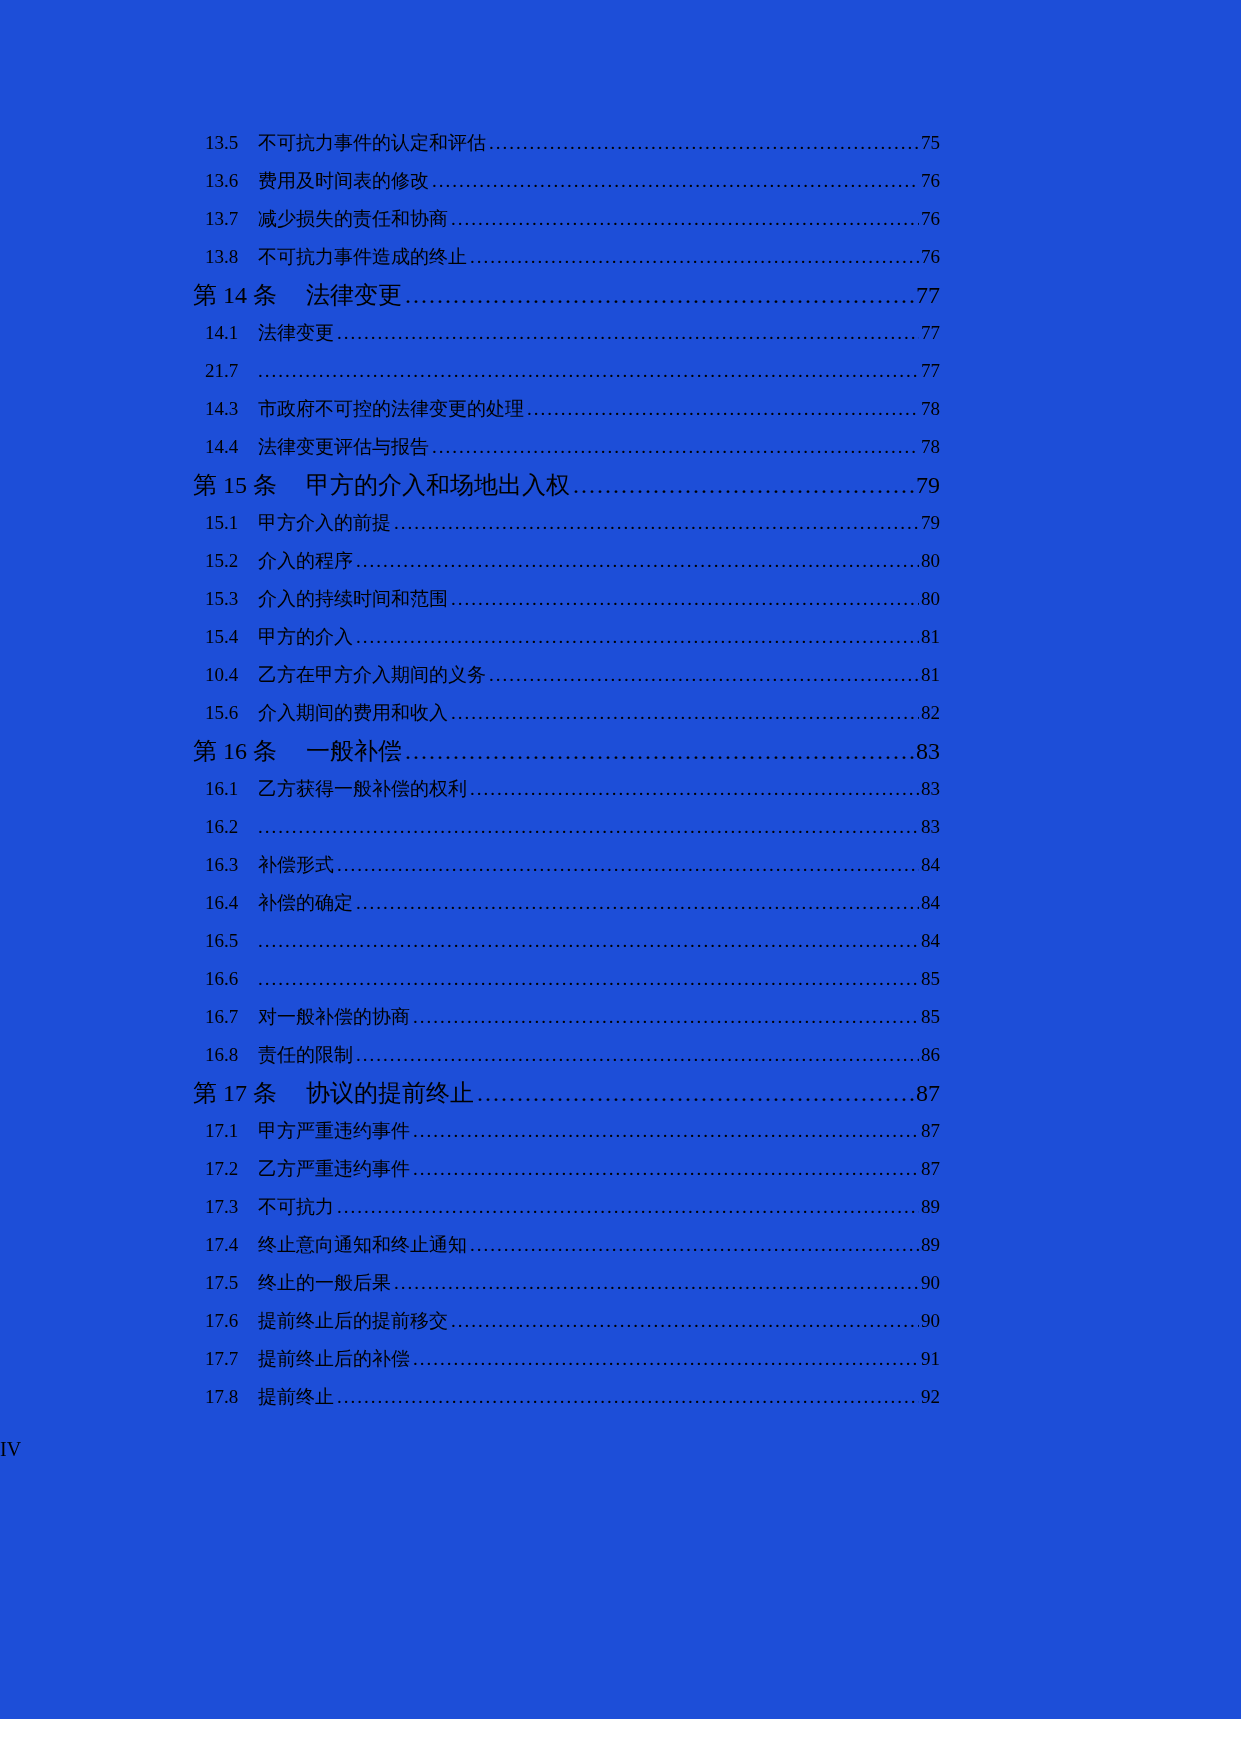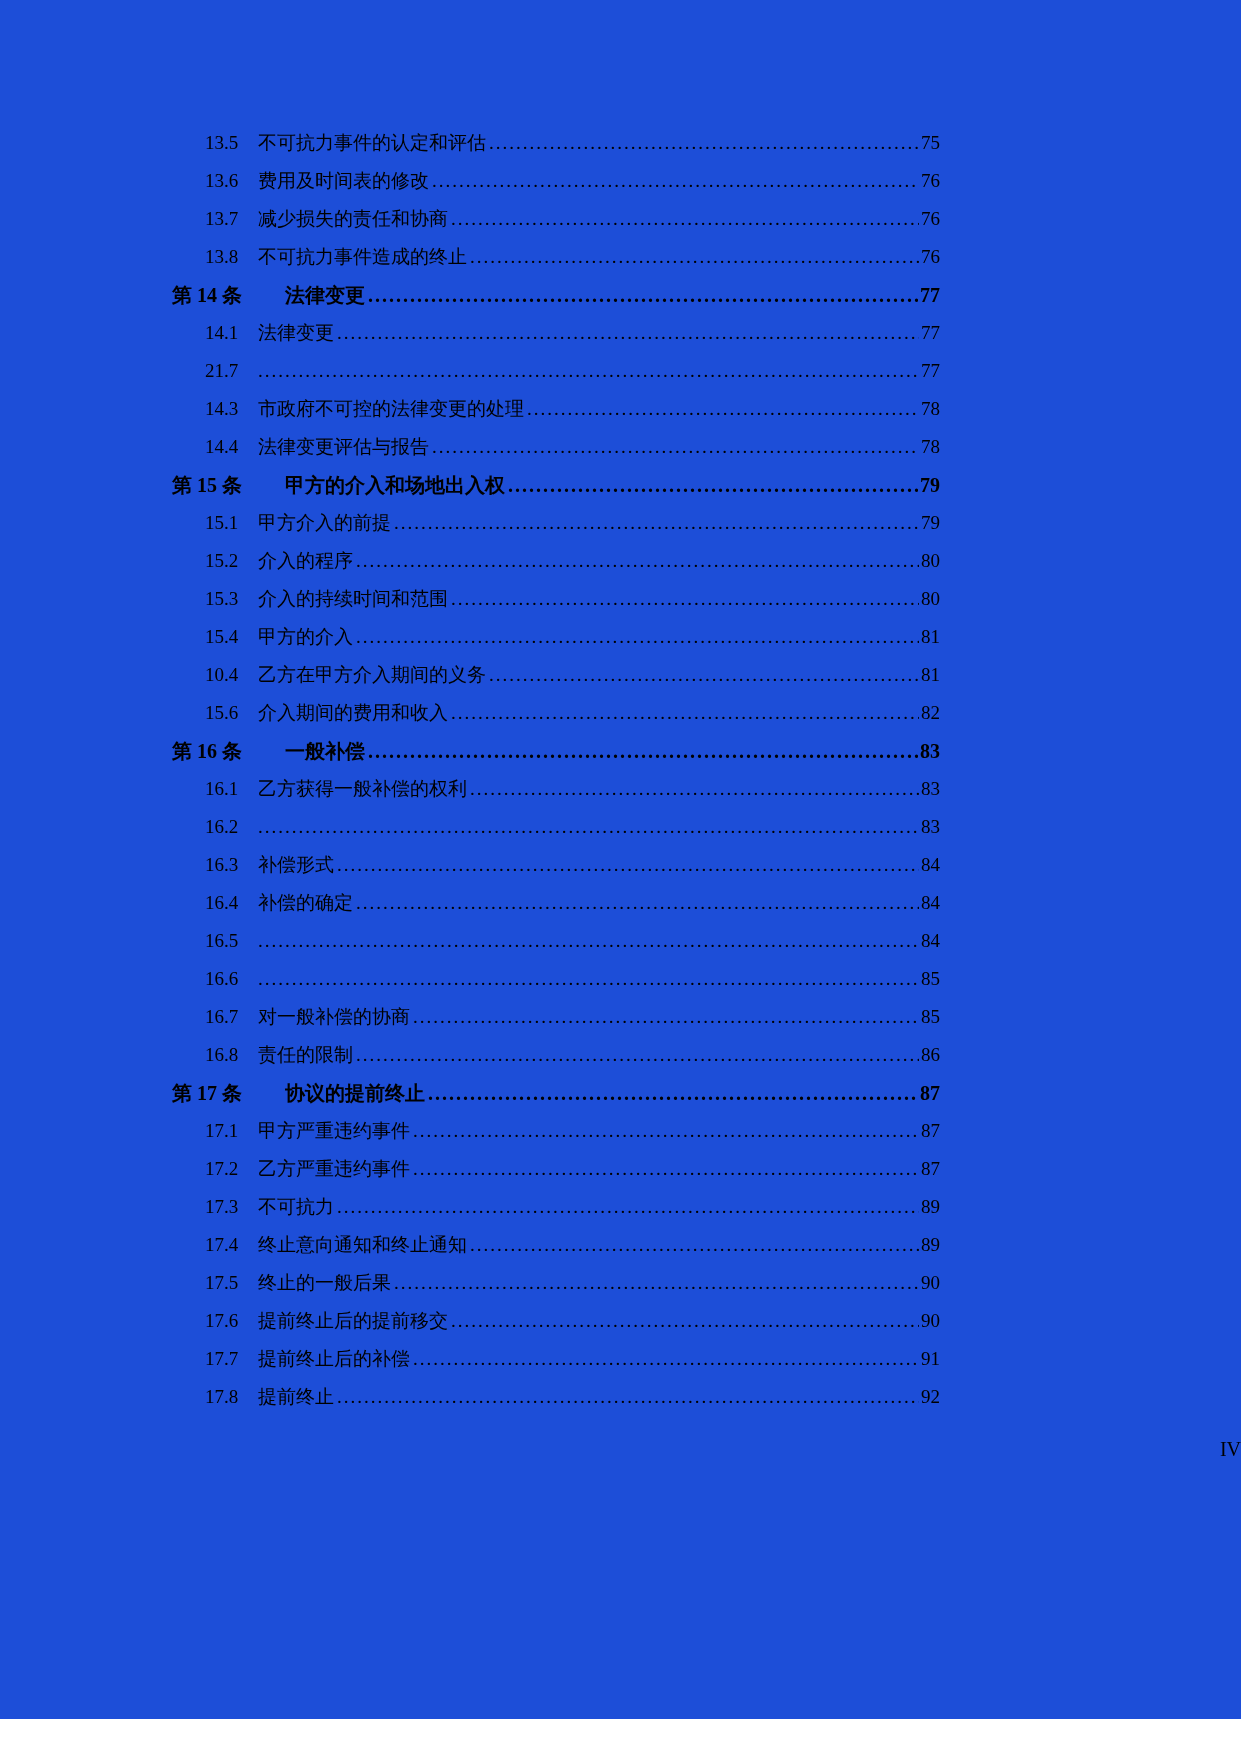--- a/index.html
+++ b/index.html
@@ -24,22 +24,23 @@
   }
   .toc-row {
     display: flex;
     align-items: baseline;
     height: 38px;
     font-size: 19px;
     line-height: 38px;
     white-space: nowrap;
   }
   .toc-row.chapter {
-    font-weight: bold;
-    font-size: 20px;
+    font-weight: normal;
+    font-size: 24px;
+    margin-left: 21px;
   }
   .toc-row.section {
     padding-left: 33px;
   }
   .toc-row .num {
     flex: 0 0 auto;
     display: inline-block;
   }
   .toc-row.section .num {
     width: 53px;
@@ -64,21 +65,21 @@
   .toc-row .pagenum {
     flex: 0 0 auto;
     padding-left: 2px;
     text-align: right;
   }
   .footer {
     position: absolute;
     top: 1438px;
     left: 0;
     width: 100%;
-    text-align: right;
+    text-align: left;
     font-size: 20px;
     font-family: "Liberation Serif", "DejaVu Serif", serif;
   }
 </style>
 </head>
 <body>
 
 <div class="page">
 
   <div class="toc">

